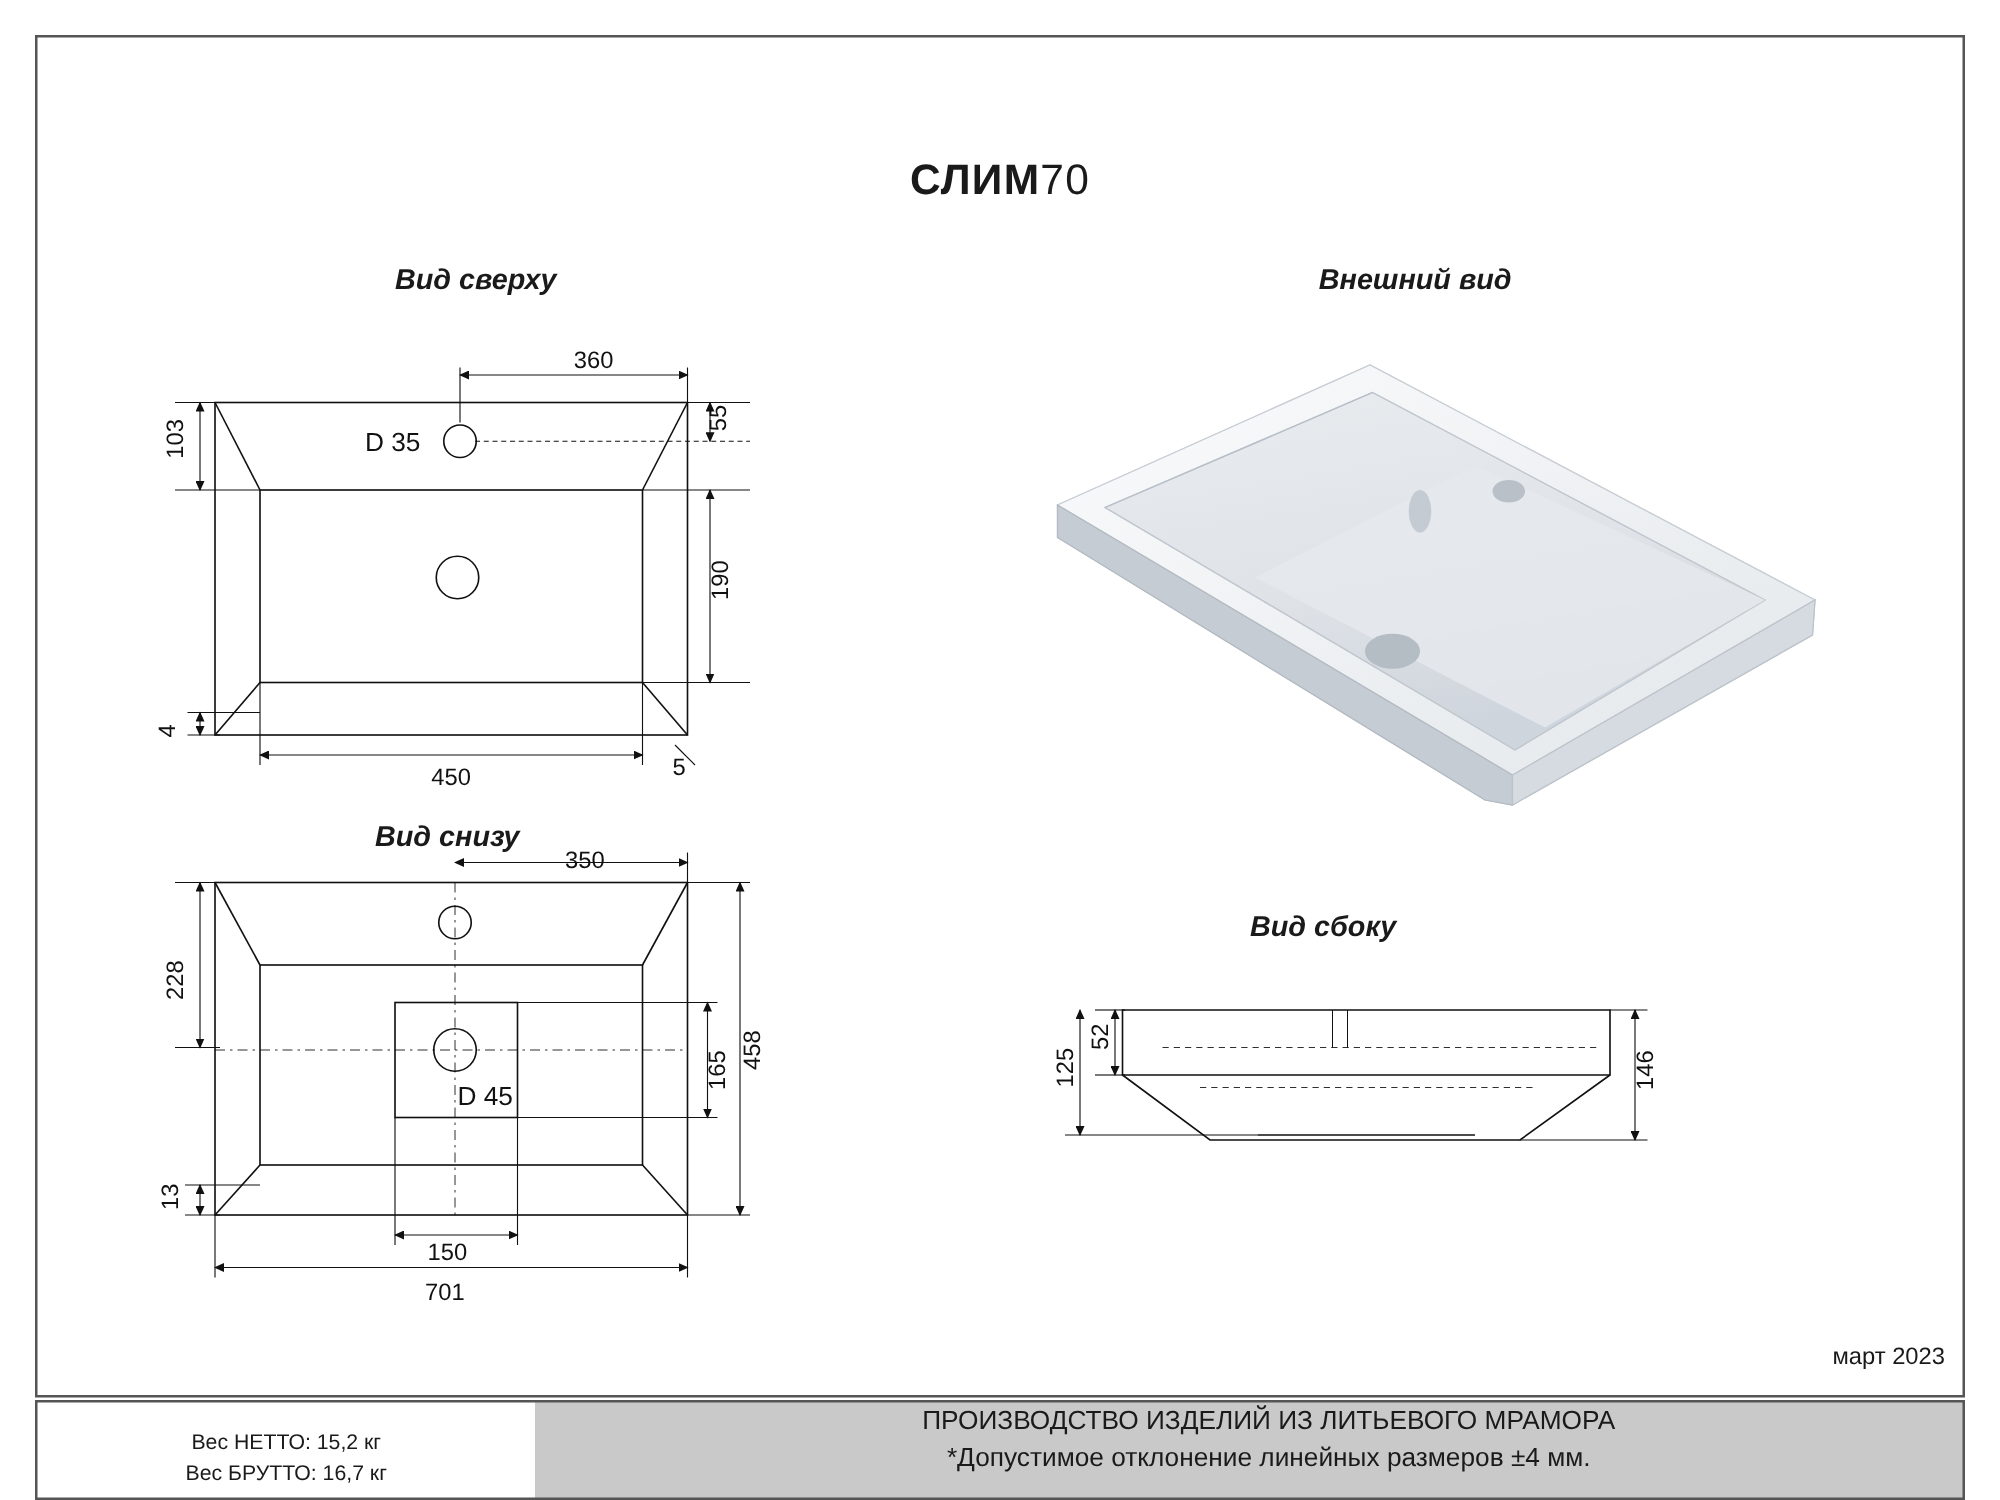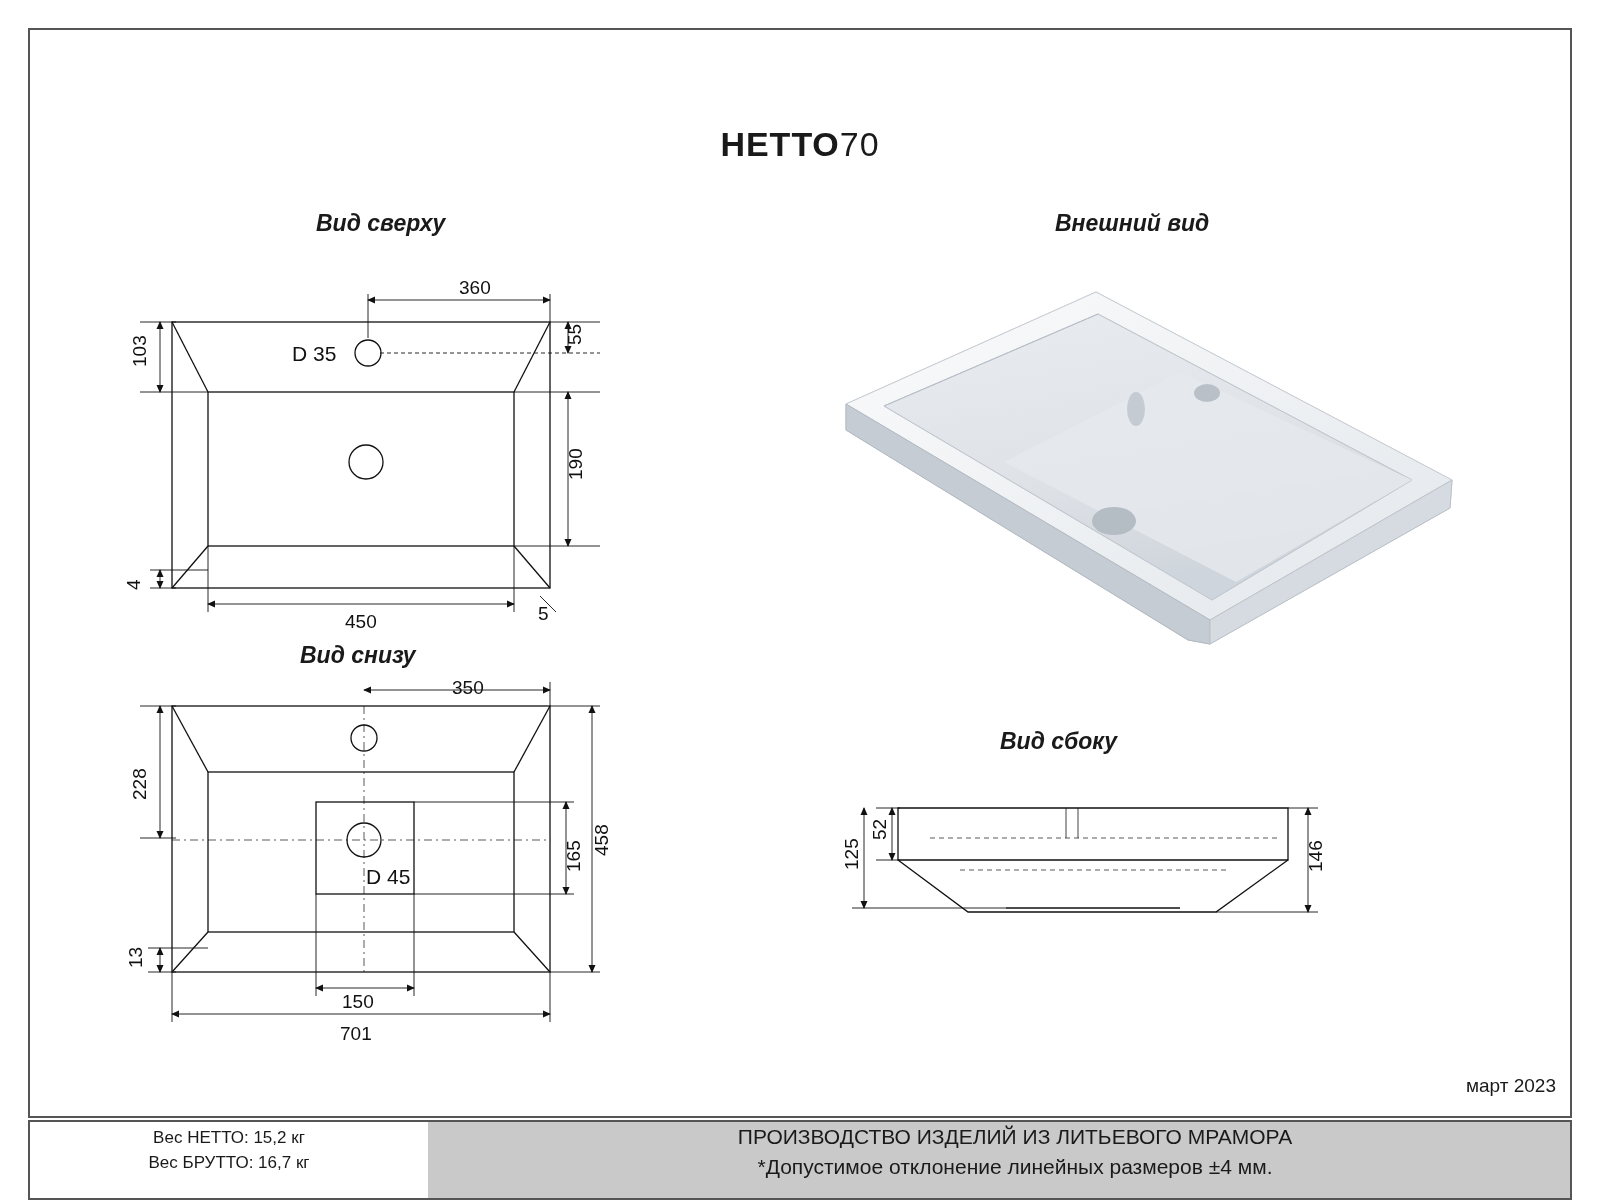--- a/index.html
+++ b/index.html
@@ -38,21 +38,21 @@
   .title .model {
     font-weight: normal;
   }
   .view-label {
     position: absolute;
     font-size: 23px;
     font-weight: bold;
     font-style: italic;
   }
   #lbl-top    { left: 316px;  top: 210px; }
-  #lbl-bottom { left: 300px;  top: 642px; }
+  #lbl-bottom { left: 300px;  top: 656px; }
   #lbl-ext    { left: 1055px; top: 210px; }
   #lbl-side   { left: 1000px; top: 728px; }
 
   svg.draw {
     position: absolute;
     left: 0;
     top: 0;
     width: 1600px;
     height: 1200px;
     pointer-events: none;
@@ -67,21 +67,21 @@
     height: 80px;
     display: flex;
     box-sizing: border-box;
   }
   #weights {
     width: 400px;
     border: 2px solid #555;
     border-right: none;
     box-sizing: border-box;
     text-align: center;
-    padding-top: 4px;
+    padding-top: 20px;
     font-size: 17px;
     line-height: 1.45;
     background: #fff;
   }
   #gap-grey {
     width: 32px;
     border-top: 2px solid #555;
     border-bottom: 2px solid #555;
     background: #c9c9c9;
     box-sizing: border-box;
@@ -109,21 +109,21 @@
     fill: #111;
     font-family: "Liberation Sans", sans-serif;
   }
   .dimtext.big { font-size: 21px; }
 </style>
 </head>
 <body>
 
 <div id="sheet">
   <div class="title">
-    <span>НЕТТО</span><span class="model">70</span>
+    <span>СЛИМ</span><span class="model">70</span>
   </div>
 </div>
 
 <div class="view-label" id="lbl-top">Вид сверху</div>
 <div class="view-label" id="lbl-bottom">Вид снизу</div>
 <div class="view-label" id="lbl-ext">Внешний вид</div>
 <div class="view-label" id="lbl-side">Вид сбоку</div>
 
 <svg class="draw" viewBox="0 0 1600 1200">
   <defs>

